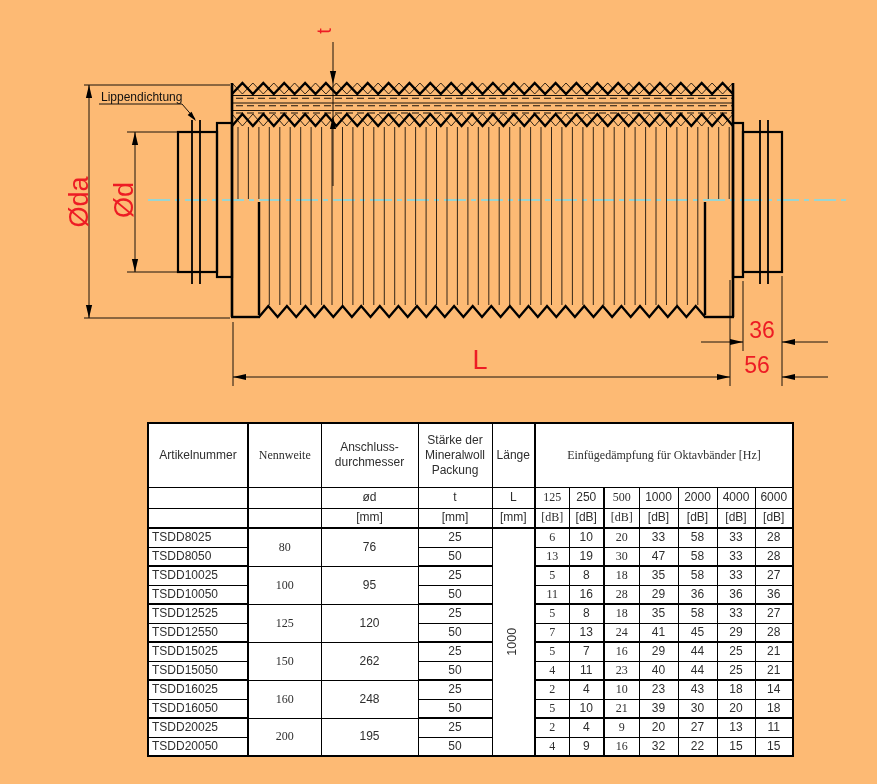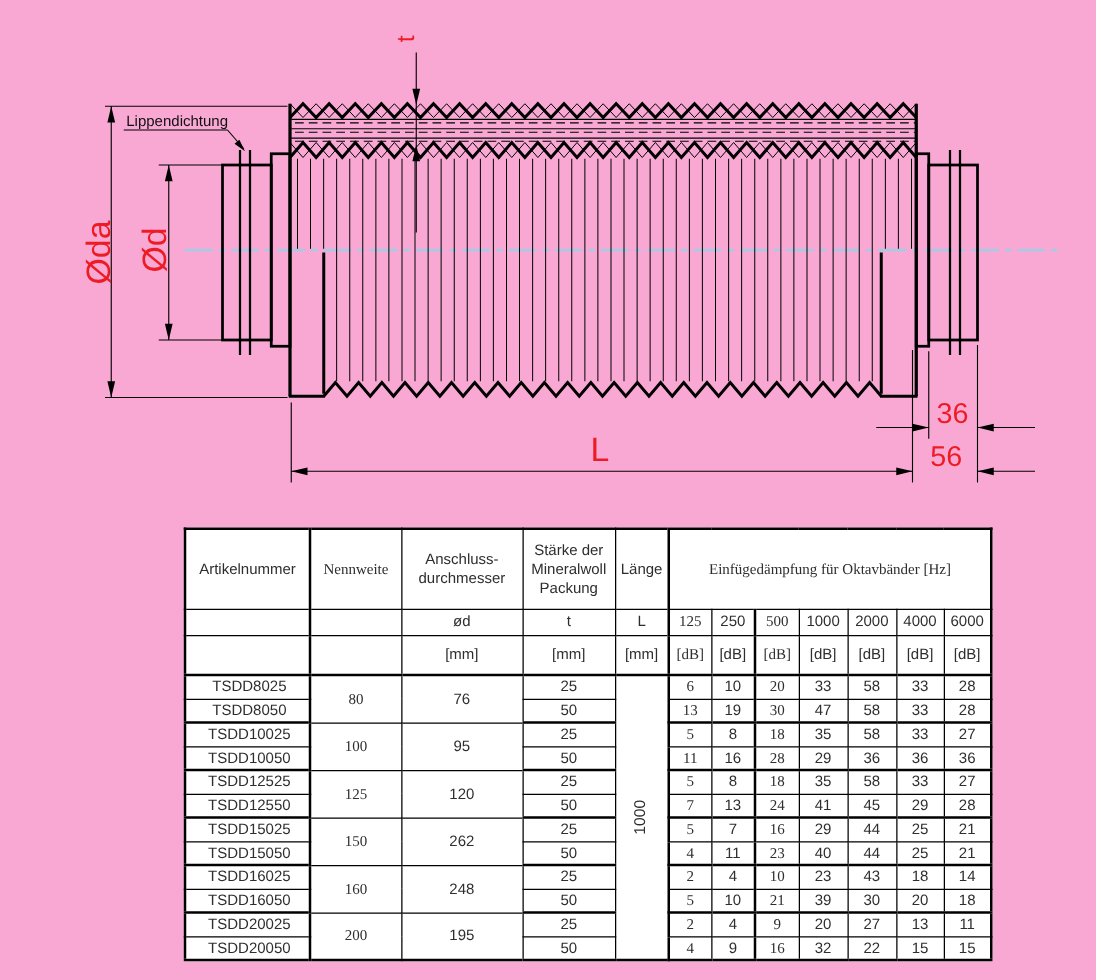--- a/index.html
+++ b/index.html
@@ -1,33 +1,33 @@
 <!DOCTYPE html>
 <html><head>
 <meta charset="utf-8">
 <style>
   html,body{margin:0;padding:0;background:#fff;}
-  .page{position:relative;width:877px;height:784px;background:#f9a8d4;overflow:hidden;
+  .page{position:relative;width:877px;height:784px;background:#fdba74;overflow:hidden;
         font-family:"Liberation Sans", sans-serif;}
   svg.drawing{position:absolute;left:0;top:0;}
   svg text{font-family:"Liberation Sans", sans-serif;}
   .lbl-small{font-size:12px;fill:#111;}
   .lbl-big{font-size:27px;}
   .lbl-mid{font-size:23px;}
   .lbl-t{font-size:20px;}
 
   table.tbl{position:absolute;left:147px;top:422px;border-collapse:collapse;table-layout:fixed;
             font-size:12px;color:#2e2e2e;border:2px solid #000;background:#fff;}
   .tbl td{border:1px solid #000;text-align:center;vertical-align:middle;padding:0;line-height:1.25;overflow:hidden;}
   .tbl td.hdr{white-space:pre-line;}
-  .tbl td.al{text-align:center;padding-left:3px;}
+  .tbl td.al{text-align:left;padding-left:3px;}
   .tbl td.b2l{border-left-width:2px;font-family:Liberation Serif, serif;}
   .tbl tr.units td{border-bottom-width:2px;}
   .tbl tr.gb td{border-bottom-width:2px;}
-  tr.h1{height:64px;} tr.h2{height:21px;} tr.h3{height:32px;} tr.dr{height:19px;}
+  tr.h1{height:64px;} tr.h2{height:21px;} tr.h3{height:20px;} tr.dr{height:19px;}
   .laenge-cell{vertical-align:middle;}
   .rot{display:inline-block;transform:rotate(-90deg);white-space:nowrap;font-size:12.5px;}
 </style>
 </head>
 <body>
 
 <div class="page">
 
   <svg class="drawing" id="drawing" width="877" height="410" viewBox="0 0 877 410">
     <g id="geo">

